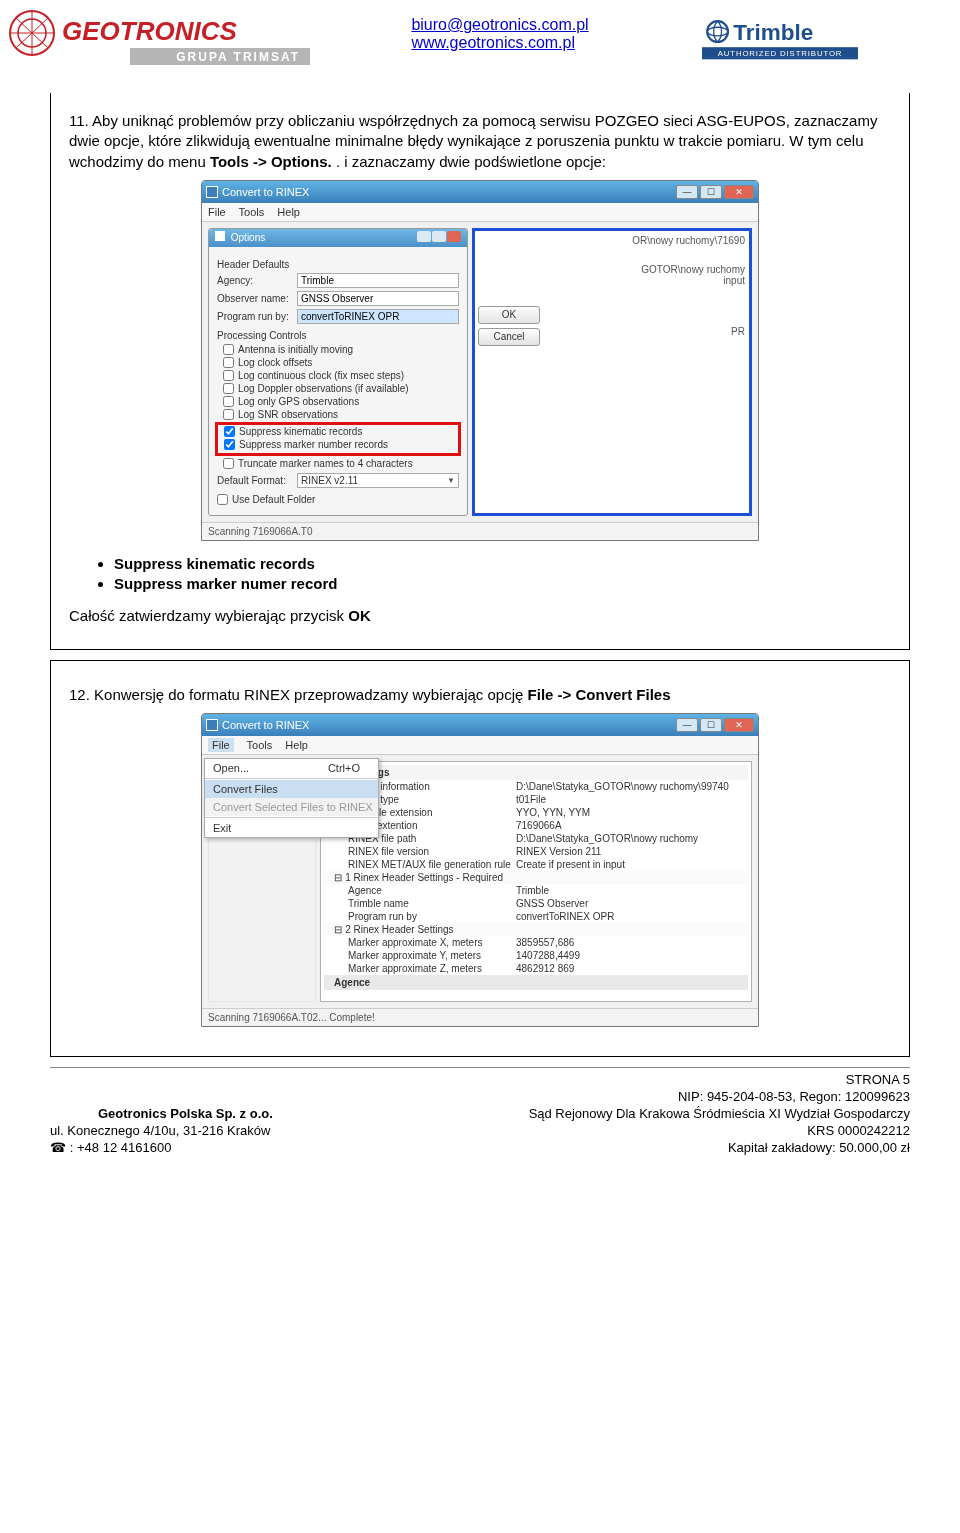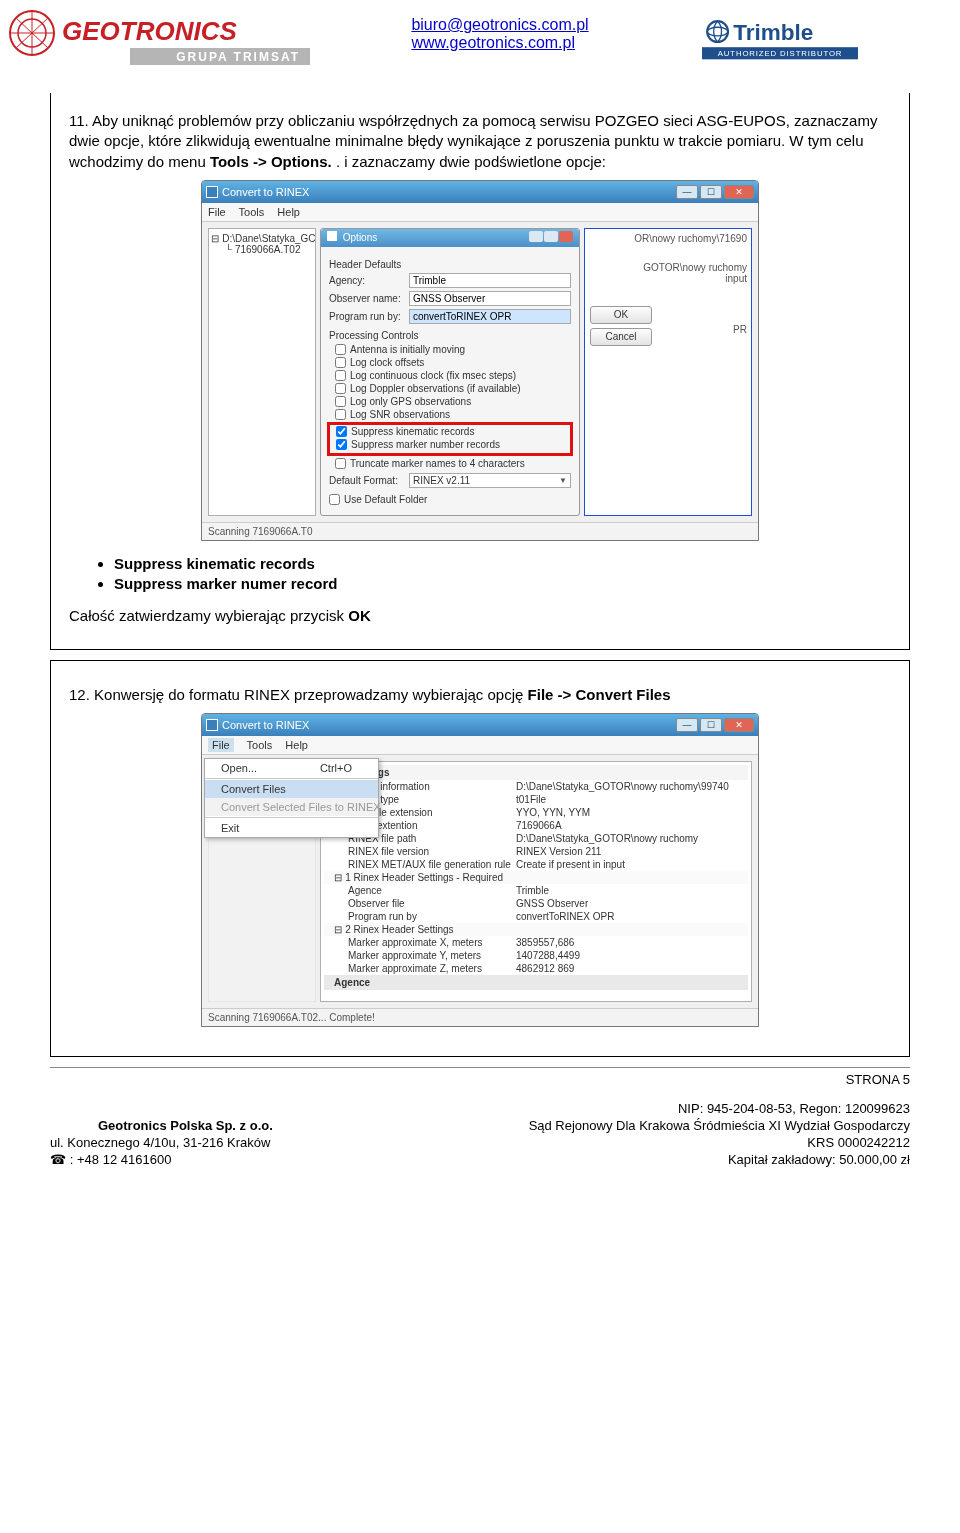--- a/index.html
+++ b/index.html
@@ -17,21 +17,21 @@
   .para { margin-bottom: 8px; line-height: 1.35; font-size: 15px; }
   .screenshot { display: block; margin: 8px auto 14px auto; }
   .bullets { margin: 10px 0 14px 45px; }
   .bullets li { margin-bottom: 3px; font-size: 15px; }
   .bullets b { font-weight: bold; }
   .section12 .para { margin-top: 6px; }
   .page-footer { display: flex; justify-content: space-between; align-items: flex-end; padding: 0 50px 10px 50px; font-size: 13px; }
   .footer-left { line-height: 1.3; }
   .footer-left .company { font-weight: bold; margin-left: 48px; }
   .footer-right { text-align: right; line-height: 1.3; }
-  .footer-right .page-num { display: block; margin-bottom: 12px; text-align: right; }
+  .footer-right .page-num { display: block; margin-bottom: 0; text-align: right; }
   .hr-footer { margin: 0 50px 4px 50px; border: none; border-top: 1px solid #888; }
   
   .win { font-family: "Segoe UI", Tahoma, sans-serif; font-size: 11px; color: #333; background: linear-gradient(#e8eef6,#d5dde8); border: 1px solid #777; border-radius: 4px 4px 0 0; }
   .titlebar { display:flex; align-items:center; height:22px; padding: 0 4px; background: linear-gradient(#5fb3e6,#3a7fba); color:#fff; font-size:11px; border-radius:3px 3px 0 0; position:relative; }
   .titlebar .wicons { margin-left:auto; display:flex; gap:2px; }
   .titlebar .wbtn { width:22px; height:14px; background:#d5e8f5; border:1px solid #888; border-radius:2px; font-size:9px; display:flex;align-items:center;justify-content:center;color:#333;}
   .titlebar .wbtn.close { background:#e06555; color:#fff; width:30px; }
   .win-body { background:#f0f0f0; padding:6px; display:flex; gap:4px; }
   .menubar { padding:3px 6px; background:#f7f7f7; border-bottom:1px solid #ccc; }
   .menubar span { margin-right:10px; }
@@ -44,25 +44,25 @@
   .dlg-row { display:flex; align-items:center; margin-bottom:3px; }
   .dlg-row label { width:80px; }
   .dlg-row input[type=text]{ flex:1; height:15px; border:1px solid #aaa; font-size:10px; padding:0 3px; background:#fff;}
   .dlg-row input.sel { background:#cde5ff; }
   .grp-label { margin:6px 0 3px 0; }
   .chk { display:flex; align-items:center; margin-bottom:2px; padding-left:6px; }
   .chk input { margin-right:4px; width:11px; height:11px; }
   .redbox { border:3px solid #e01010; margin:2px -2px; padding:1px 0; }
   .btn { display:block; width:62px; height:18px; background:linear-gradient(#fdfdfd,#e3e3e3); border:1px solid #999; border-radius:3px; font-size:10px; text-align:center; line-height:16px; margin-bottom:4px; }
   .btncol { position:absolute; top:78px; right:-72px; }
-  .right-pane { flex:1; background:#fff; border:1px solid #1d4ed8; padding:4px; font-size:10px; overflow:hidden; white-space:nowrap; color:#555;}
+  .right-pane { flex:1; background:#fff; border:3px solid #1d4ed8; padding:4px; font-size:10px; overflow:hidden; white-space:nowrap; color:#555;}
   .statusbar { background:#f3f3f3; border-top:1px solid #ccc; padding:3px 6px; font-size:10px; color:#555;}
   
   .file-menu { position:absolute; top:22px; left:2px; background:#fff; border:1px solid #aaa; box-shadow:2px 2px 4px rgba(0,0,0,0.25); font-size:11px; width:175px; z-index:5; }
-  .file-menu .mi { padding:3px 16px; display:flex; justify-content:space-between; white-space:nowrap;}
+  .file-menu .mi { padding:3px 8px; display:flex; justify-content:space-between; white-space:nowrap;}
   .file-menu .mi.hl { background:#c9def2; }
   .file-menu .mi.dis { color:#999; background:#f2f2f2; }
   .file-menu hr { border:none; border-top:1px solid #ccc; margin:1px 0; }
   .settings-pane { flex:1; background:#fff; border:1px solid #b0b0b0; padding:3px; font-size:10px; }
   .settings-pane .srow { display:flex; }
   .settings-pane .sk { width:190px; padding:1px 2px 1px 24px; white-space:nowrap; overflow:hidden; }
   .settings-pane .sv { flex:1; padding:1px 2px; white-space:nowrap; overflow:hidden; }
   .settings-pane .shdr { font-weight:bold; padding:2px 2px 2px 6px; background:#f5f5f5; }
   .settings-pane .shdr2 { padding:1px 2px 1px 10px; background:#fafafa; }
   .settings-pane .agray { background:#e9e9e9; padding:2px 2px 2px 10px; font-weight:bold;}
@@ -121,25 +121,20 @@
             <span class="wbtn">☐</span>
             <span class="wbtn close">✕</span>
           </div>
         </div>
         <div class="menubar">
           <span>File</span>
           <span>Tools</span>
           <span>Help</span>
         </div>
         <div class="win-body" style="position:relative;">
-          <div class="tree-pane">
-            <div>⊟ <span>D:\Dane\Statyka_GC</span></div>
-            <div style="padding-left:14px;">└ <span>7169066A.T02</span></div>
-            <div style="height:200px;"></div>
-          </div>
           <div style="position:relative;">
             <div class="dialog">
               <div class="dlg-title">
                 <span style="width:10px;height:10px;background:#fff;display:inline-block;margin-right:3px;"></span>
                 <span>Options</span>
                 <span class="dicons">
                     <span></span>
                     <span></span>
                     <span style="background:#e06555;"></span>
                   </span>
@@ -312,21 +307,21 @@
             <div class="srow">
                 <div class="sk">RINEX MET/AUX file generation rule</div>
                 <div class="sv">Create if present in input</div>
               </div>
             <div class="shdr2">⊟ <span>1 Rinex Header Settings - Required</span></div>
             <div class="srow">
                 <div class="sk">Agence</div>
                 <div class="sv">Trimble</div>
               </div>
             <div class="srow">
-                <div class="sk">Observer file</div>
+                <div class="sk">Trimble name</div>
                 <div class="sv">GNSS Observer</div>
               </div>
             <div class="srow">
                 <div class="sk">Program run by</div>
                 <div class="sv">convertToRINEX OPR</div>
               </div>
             <div class="shdr2">⊟ <span>2 Rinex Header Settings</span></div>
             <div class="srow">
                 <div class="sk">Marker approximate X, meters</div>
                 <div class="sv">3859557,686</div>

